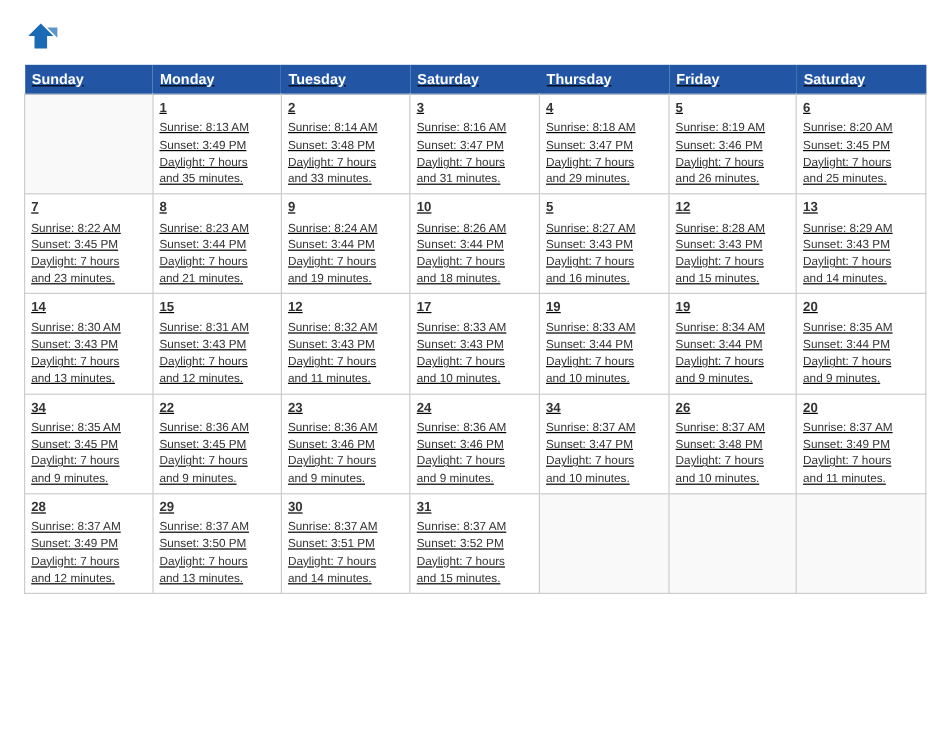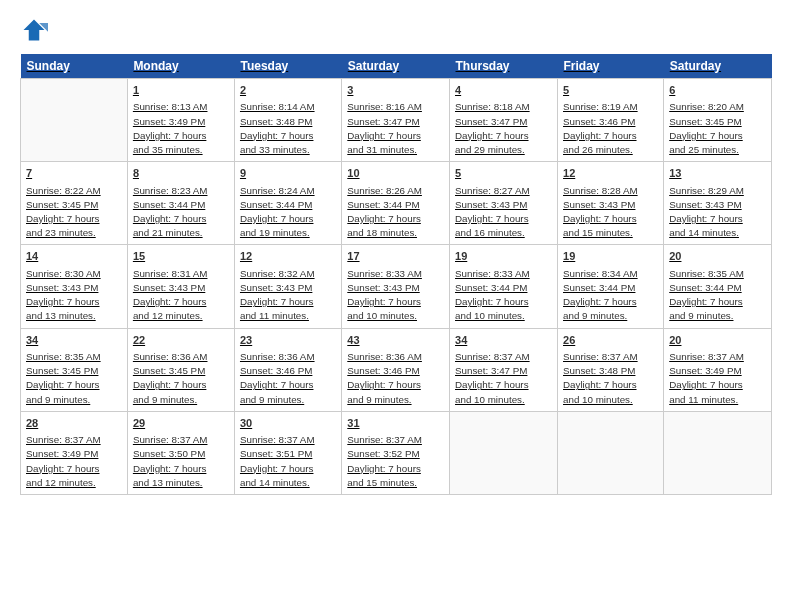--- a/index.html
+++ b/index.html
@@ -218,21 +218,21 @@
           </td>
           <td>
             <span class="day-number">22</span>
             <div class="cell-content">Sunrise: 8:36 AM<br>Sunset: 3:45 PM<br>Daylight: 7 hours<br>and 9 minutes.</div>
           </td>
           <td>
             <span class="day-number">23</span>
             <div class="cell-content">Sunrise: 8:36 AM<br>Sunset: 3:46 PM<br>Daylight: 7 hours<br>and 9 minutes.</div>
           </td>
           <td>
-            <span class="day-number">43</span>
+            <span class="day-number">24</span>
             <div class="cell-content">Sunrise: 8:36 AM<br>Sunset: 3:46 PM<br>Daylight: 7 hours<br>and 9 minutes.</div>
           </td>
           <td>
             <span class="day-number">34</span>
             <div class="cell-content">Sunrise: 8:37 AM<br>Sunset: 3:47 PM<br>Daylight: 7 hours<br>and 10 minutes.</div>
           </td>
           <td>
             <span class="day-number">26</span>
             <div class="cell-content">Sunrise: 8:37 AM<br>Sunset: 3:48 PM<br>Daylight: 7 hours<br>and 10 minutes.</div>
           </td>

